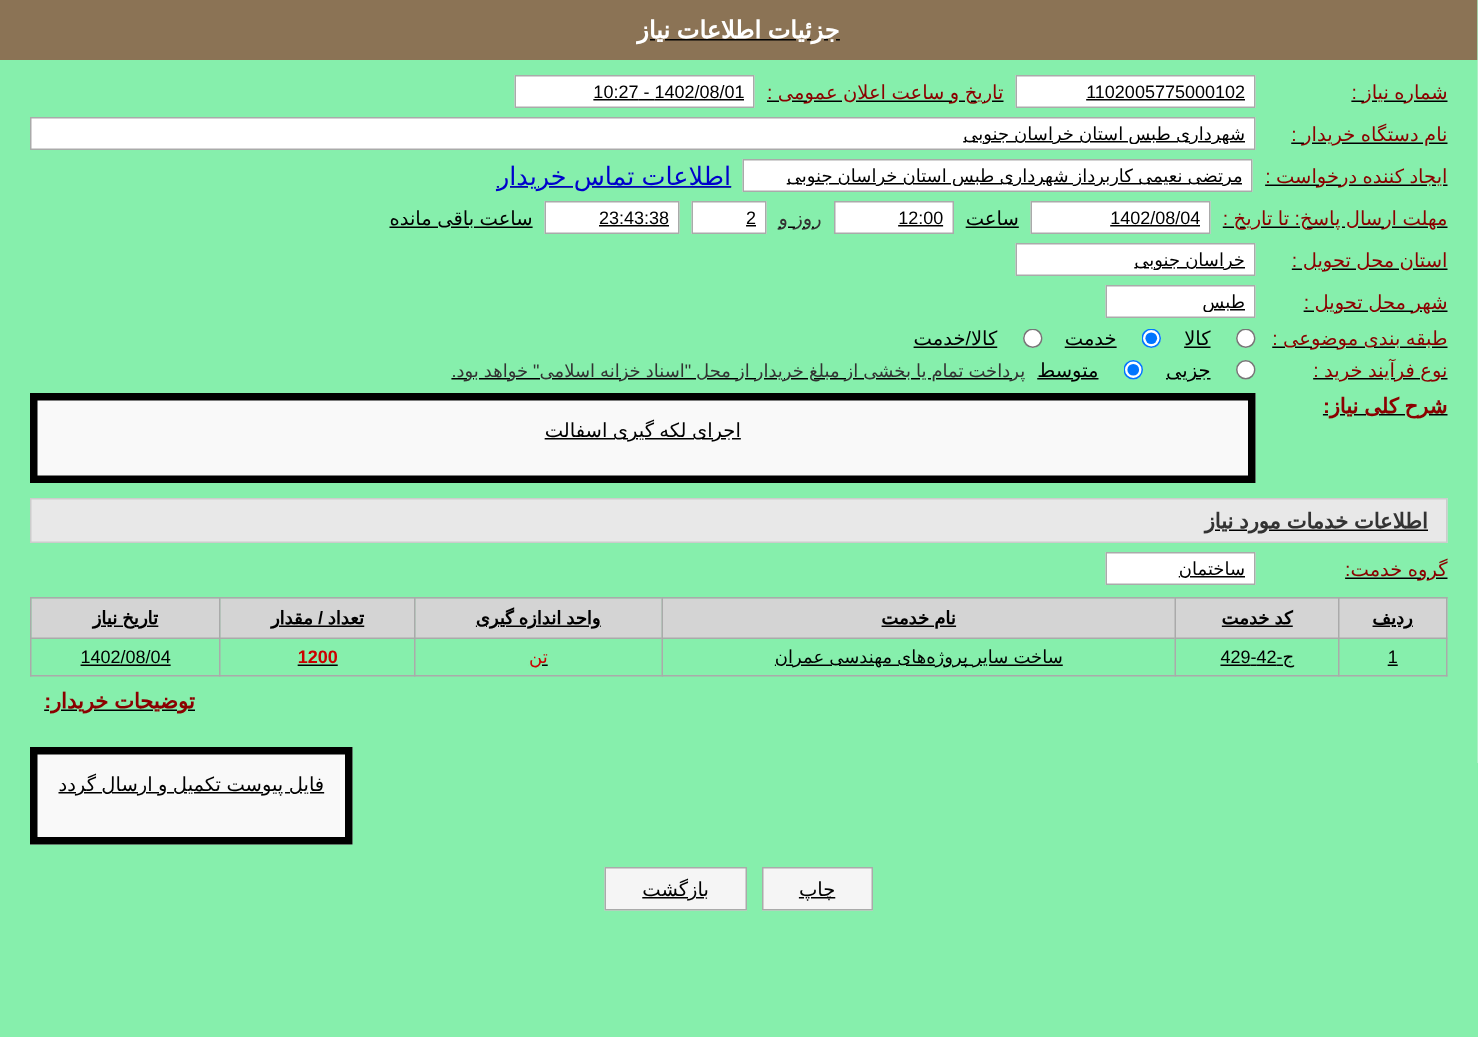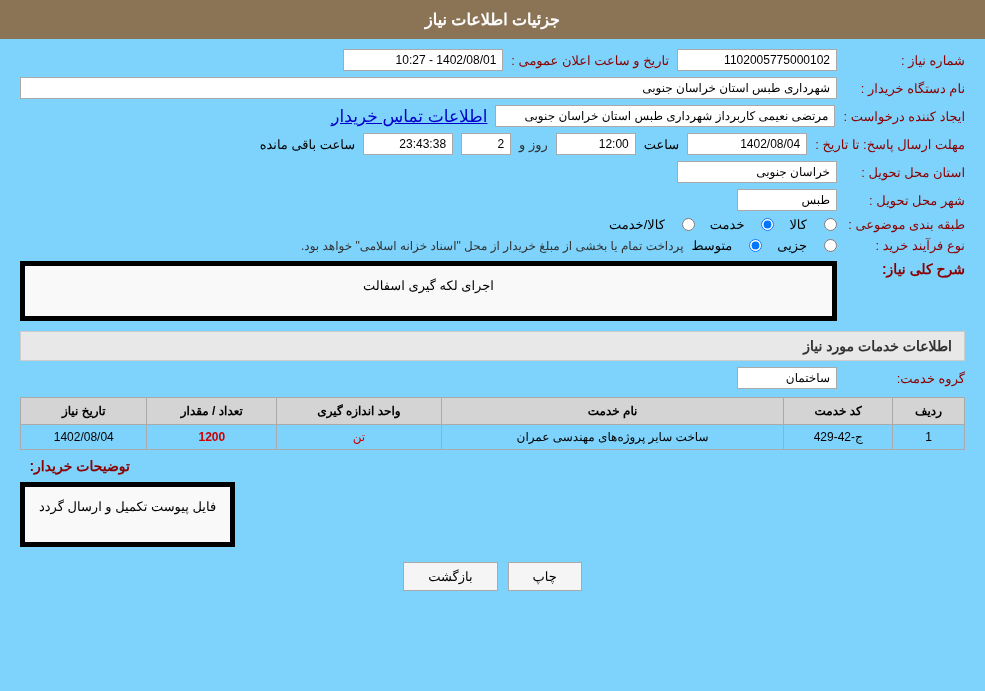--- a/index.html
+++ b/index.html
@@ -6,22 +6,23 @@
     body {
       font-family: Tahoma, Arial, sans-serif;
       font-size: 13px;
       background: #f0f0f0;
       direction: rtl;
       min-height: 691px;
     }
     .page-wrapper {
       max-width: 985px;
       margin: 0 auto;
-      background: #7dd3fc;
+      background: #86efac;
       min-height: 691px;
+      text-decoration: underline;
     }
     .header-bar {
       background: #8B7355;
       color: #fff;
       text-align: center;
       padding: 10px 20px;
       font-size: 16px;
       font-weight: bold;
     }
     .content {
@@ -269,21 +270,21 @@
     <td>ساخت سایر پروژه‌های مهندسی عمران</td>
     <td class="unit">تن</td>
     <td class="qty">1200</td>
     <td>1402/08/04</td>
   </tr>
         </tbody>
     </table>
 
     <div class="form-row" style="align-items: flex-end; margin-top: 6px; flex-direction: column;">
       <span class="label" style="font-weight:bold; font-size:14px; min-width:110px;">توضیحات خریدار:</span>
-      <div style="flex:1;">
+      <div style="flex:1;margin-top:15px;">
         <div class="description-box" style="min-height:65px;">
           <div style="text-align:center; padding:8px;">فایل پیوست تکمیل و ارسال گردد</div>
         </div>
       </div>
     </div>
 
     <div class="footer-buttons">
       <button class="btn btn-print">چاپ</button>
       <button class="btn btn-back">بازگشت</button>
     </div>

